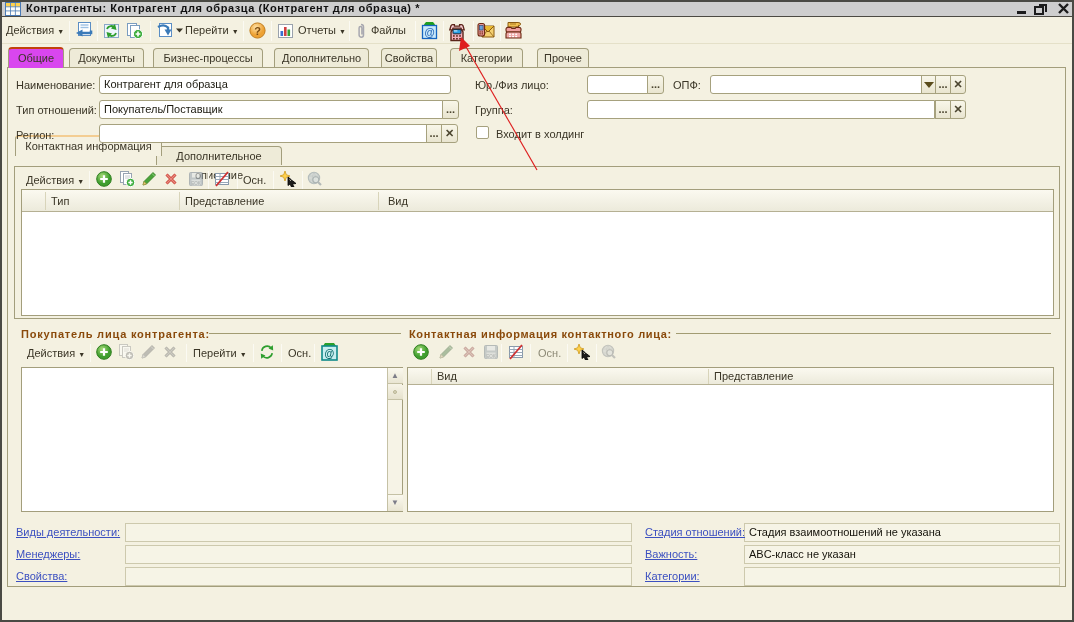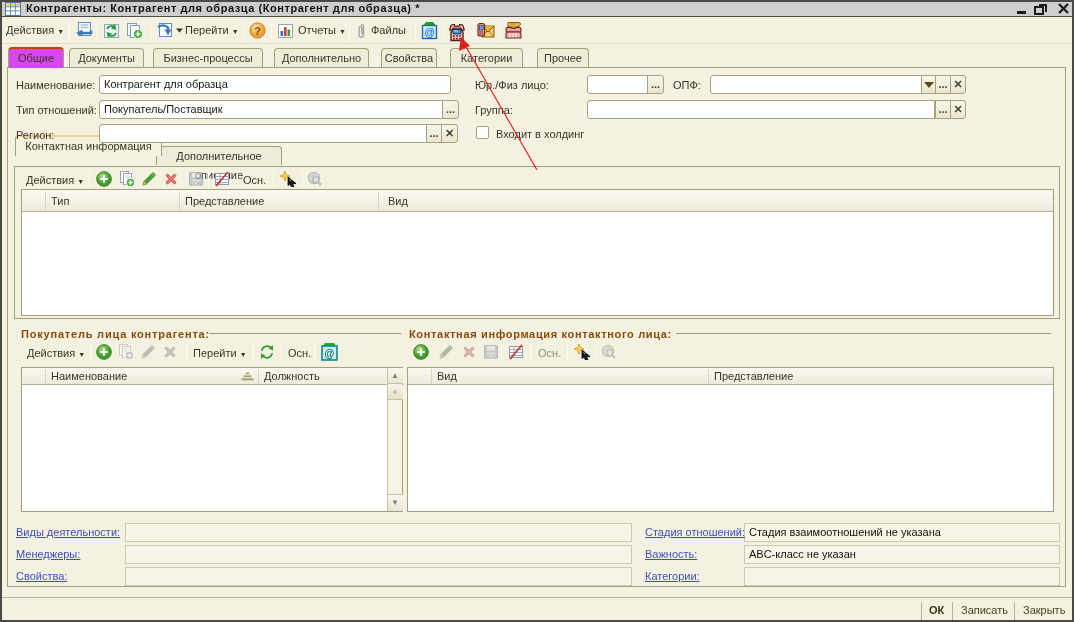--- a/index.html
+++ b/index.html
@@ -369,31 +369,20 @@
     <div class="abs" style="left:567px;top:344px;width:1px;height:18px;background:#cbc7ab;border-right:1px solid #fbfaf3"></div>
     <svg class="abs" style="left:574px;top:344px" width="18" height="16">
         <use href="#s-wiz"></use>
       </svg>
     <div class="abs" style="left:596px;top:344px;width:1px;height:18px;background:#cbc7ab;border-right:1px solid #fbfaf3"></div>
     <svg class="abs" style="left:601px;top:344px;opacity:.5;filter:grayscale(.7)" width="16" height="16">
         <use href="#s-mag"></use>
       </svg>
 
     <div class="abs" style="left:21px;top:367px;width:382px;height:145px;background:#fff;border:1px solid #a39e7c;">
-      <div class="abs" style="left:0;top:0;width:380px;height:17px;background:linear-gradient(#fbf9f0,#eceadb);border-bottom:1px solid #b5b093;">
-        <div class="abs" style="left:23px;top:1px;width:1px;height:15px;background:#d8d4ba"></div>
-        <div class="abs" style="left:236px;top:1px;width:1px;height:15px;background:#d8d4ba"></div>
-        <span class="lbl" style="left:29px;top:2px">Наименование</span>
-        <svg class="abs" style="left:219px;top:4px" width="13" height="9" viewBox="0 0 13 9">
-          <rect x="4.8" y="0.5" width="3.4" height="1.8" fill="#a89f6e"></rect>
-          <rect x="2.6" y="3.4" width="7.8" height="1.8" fill="#a89f6e"></rect>
-          <rect x="0.5" y="6.3" width="12" height="2" fill="#a89f6e"></rect>
-        </svg>
-        <span class="lbl" style="left:242px;top:2px">Должность</span>
-      </div>
       <div class="abs" style="left:365px;top:0;width:15px;height:143px;background:#f6f3e6;border-left:1px solid #c5c1a5;">
         <div class="abs" style="left:0;top:0;width:15px;height:16px;background:linear-gradient(#faf8ee,#e9e5d2);border-bottom:1px solid #c5c1a5;">
           <span style="position:absolute;left:3px;top:3px;font-size:8px;color:#7c7c88">▲</span>
         </div>
         <div class="abs" style="left:0;top:17px;width:15px;height:15px;background:linear-gradient(#f6f3e6,#e6e2cd);border-bottom:1px solid #c5c1a5;">
           <span style="position:absolute;left:5px;top:5px;width:4px;height:4px;border-radius:50%;background:#d8d4bc;border:1px solid #bab694"></span>
         </div>
         <div class="abs" style="left:0;top:126px;width:15px;height:17px;background:linear-gradient(#faf8ee,#e9e5d2);border-top:1px solid #c5c1a5;">
           <span style="position:absolute;left:3px;top:3px;font-size:8px;color:#7c7c88">▼</span>
         </div>
@@ -418,26 +407,17 @@
     <div class="fld" style="left:744px;top:567px;width:316px"></div>
     <span class="link" style="left:16px;top:526px">Виды деятельности:</span>
     <span class="link" style="left:16px;top:548px">Менеджеры:</span>
     <span class="link" style="left:16px;top:570px">Свойства:</span>
     <span class="link" style="left:645px;top:526px">Стадия отношений:</span>
     <span class="link" style="left:645px;top:548px">Важность:</span>
     <span class="link" style="left:645px;top:570px">Категории:</span>
     <span class="lbl" style="left:749px;top:526px;color:#14120a">Стадия взаимоотношений не указана</span>
     <span class="lbl" style="left:749px;top:548px;color:#14120a">ABC-класс не указан</span>
   </div>
-  <div id="bottombar" class="abs" style="left:0;top:588px;width:1074px;height:34px;">
-    <div class="abs" style="left:0;top:9px;width:1074px;height:1px;background:#b8b494"></div>
-    <div class="abs" style="left:921px;top:14px;width:1px;height:18px;background:#b8b494"></div>
-    <span class="lbl" style="left:929px;top:16px;font-weight:bold;color:#3c3410">ОК</span>
-    <div class="abs" style="left:952px;top:14px;width:1px;height:18px;background:#b8b494"></div>
-    <span class="lbl" style="left:961px;top:16px;color:#4a4220">Записать</span>
-    <div class="abs" style="left:1014px;top:14px;width:1px;height:18px;background:#b8b494"></div>
-    <span class="lbl" style="left:1023px;top:16px;color:#4a4220">Закрыть</span>
-  </div>
   <svg id="arrow" class="abs" style="left:0;top:0;z-index:9;pointer-events:none" width="1074" height="622" viewBox="0 0 1074 622">
     <line x1="537" y1="170" x2="465" y2="45" stroke="#de1f1f" stroke-width="1.2"></line>
     <polygon points="461,37 459,51 470,46" fill="#de1f1f"></polygon>
   </svg>
 </div>
 
 </body></html>

